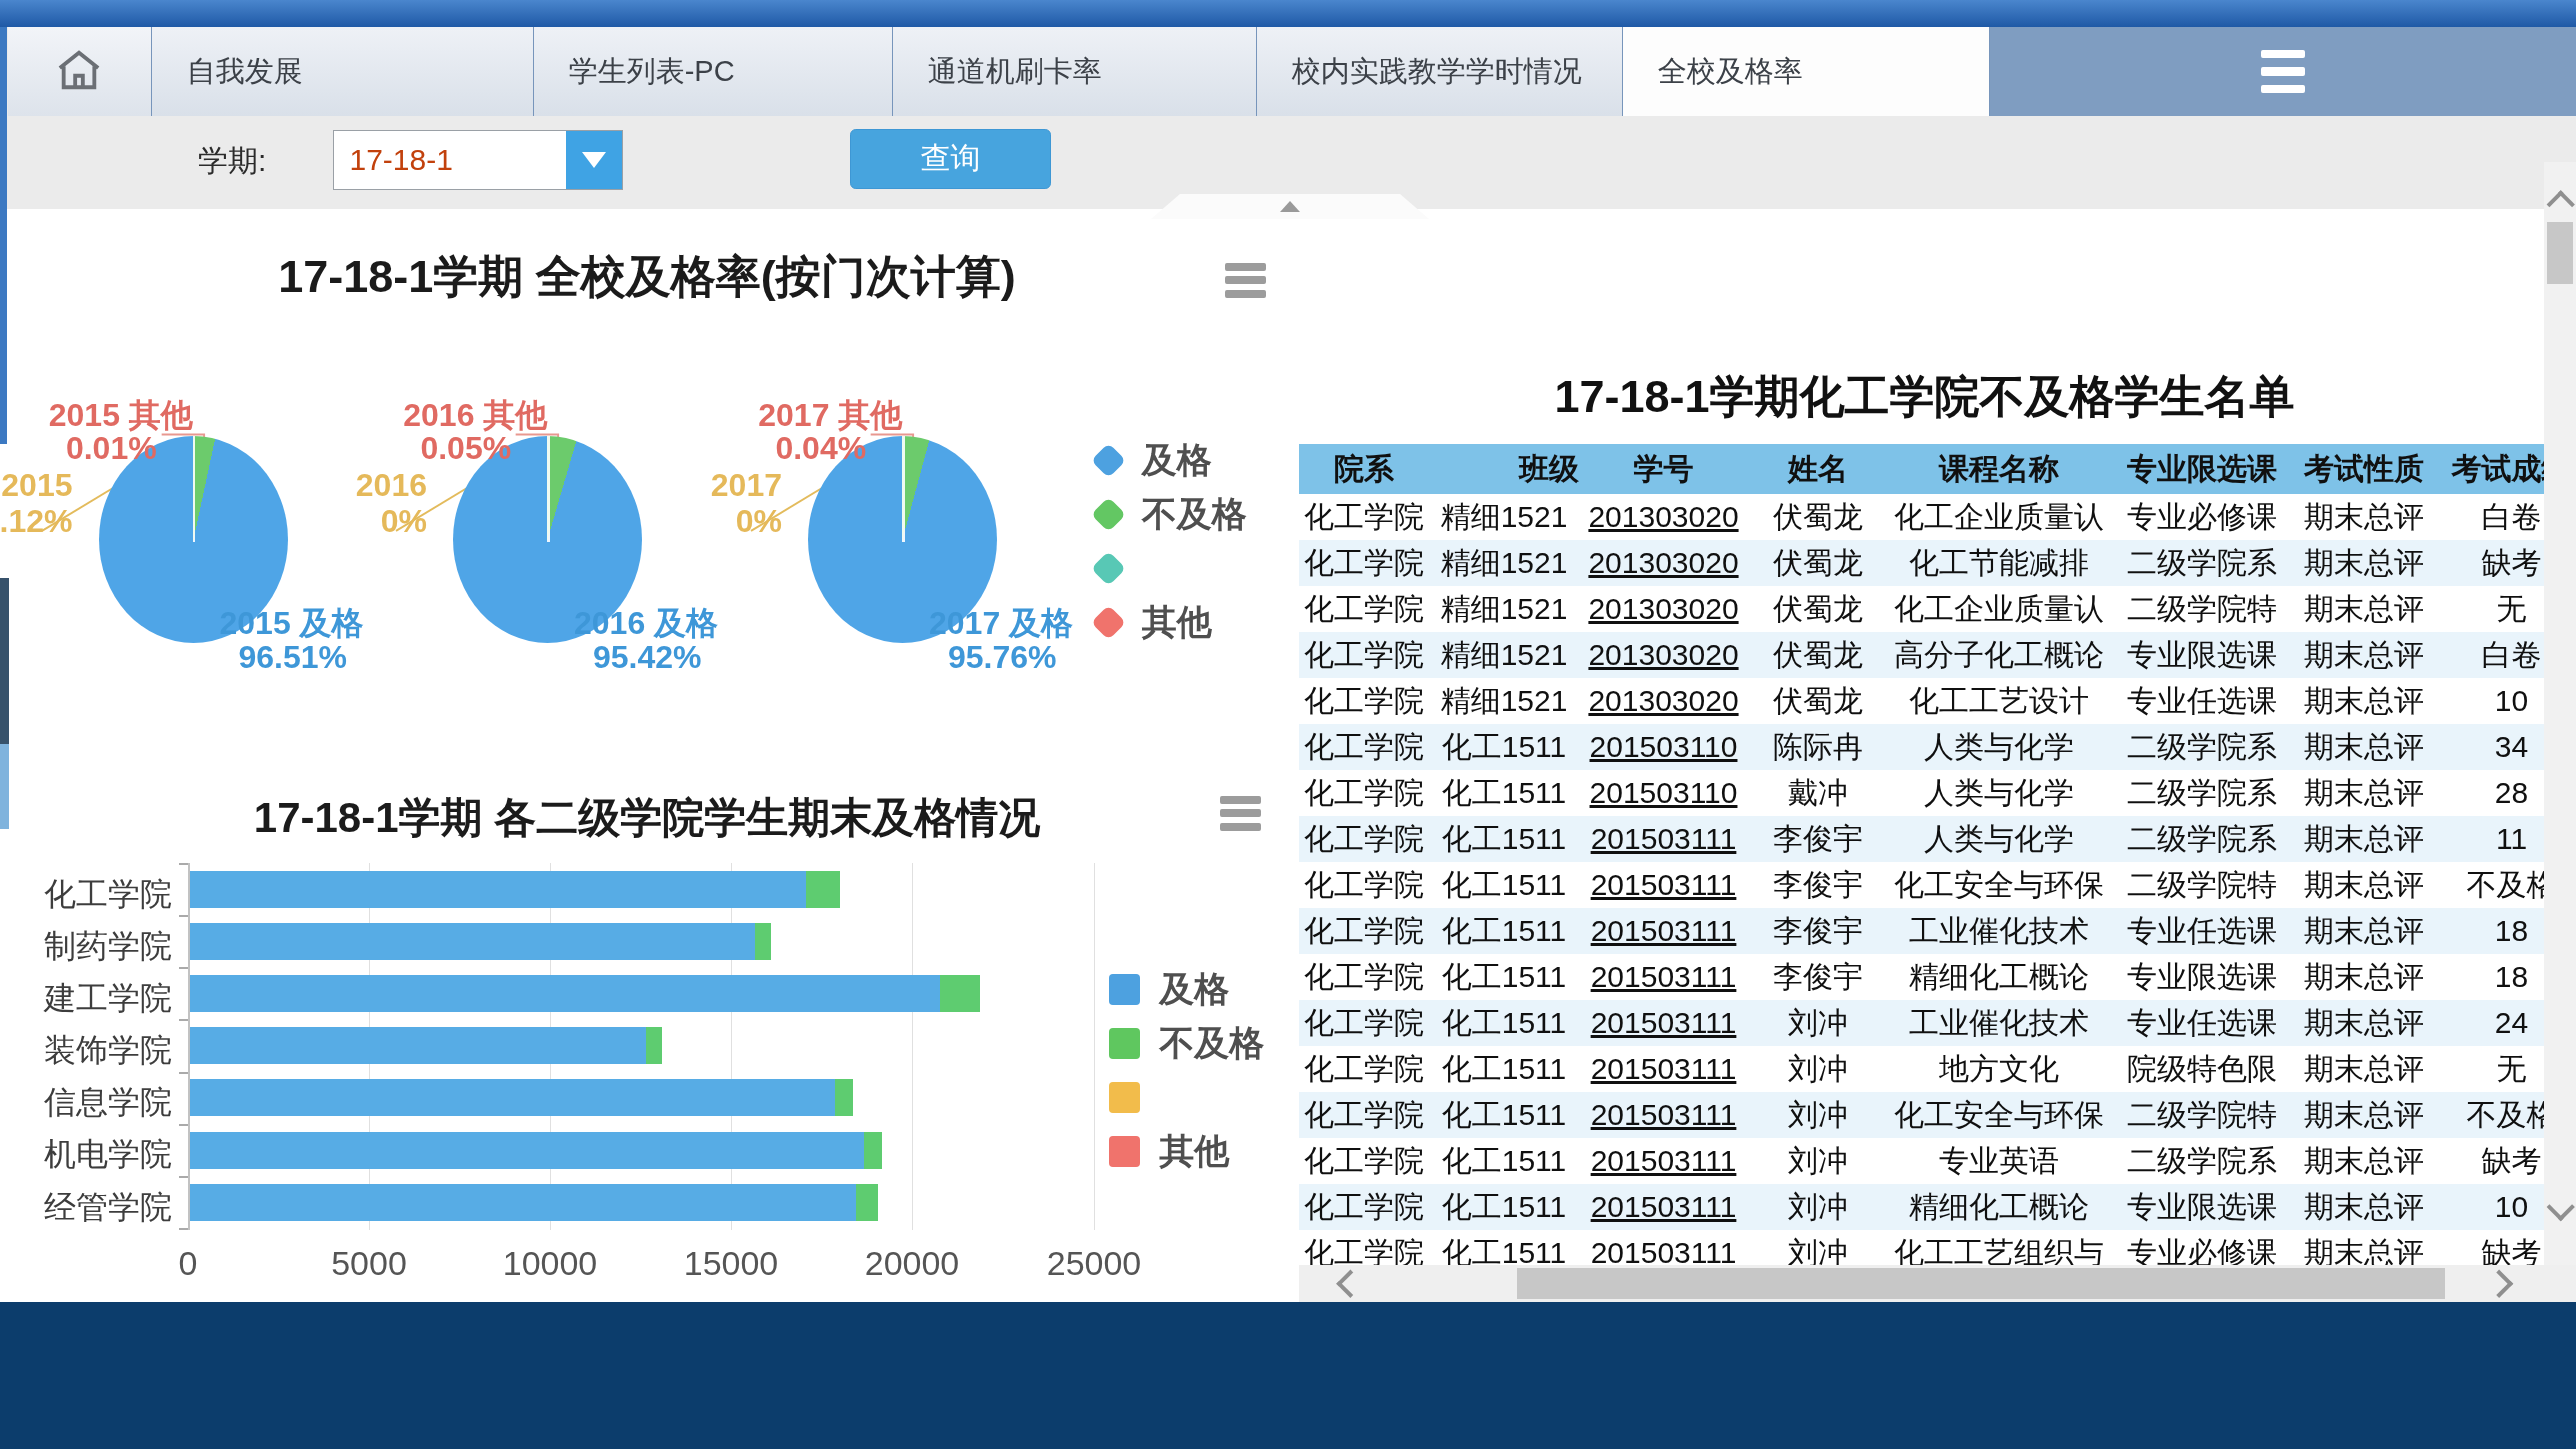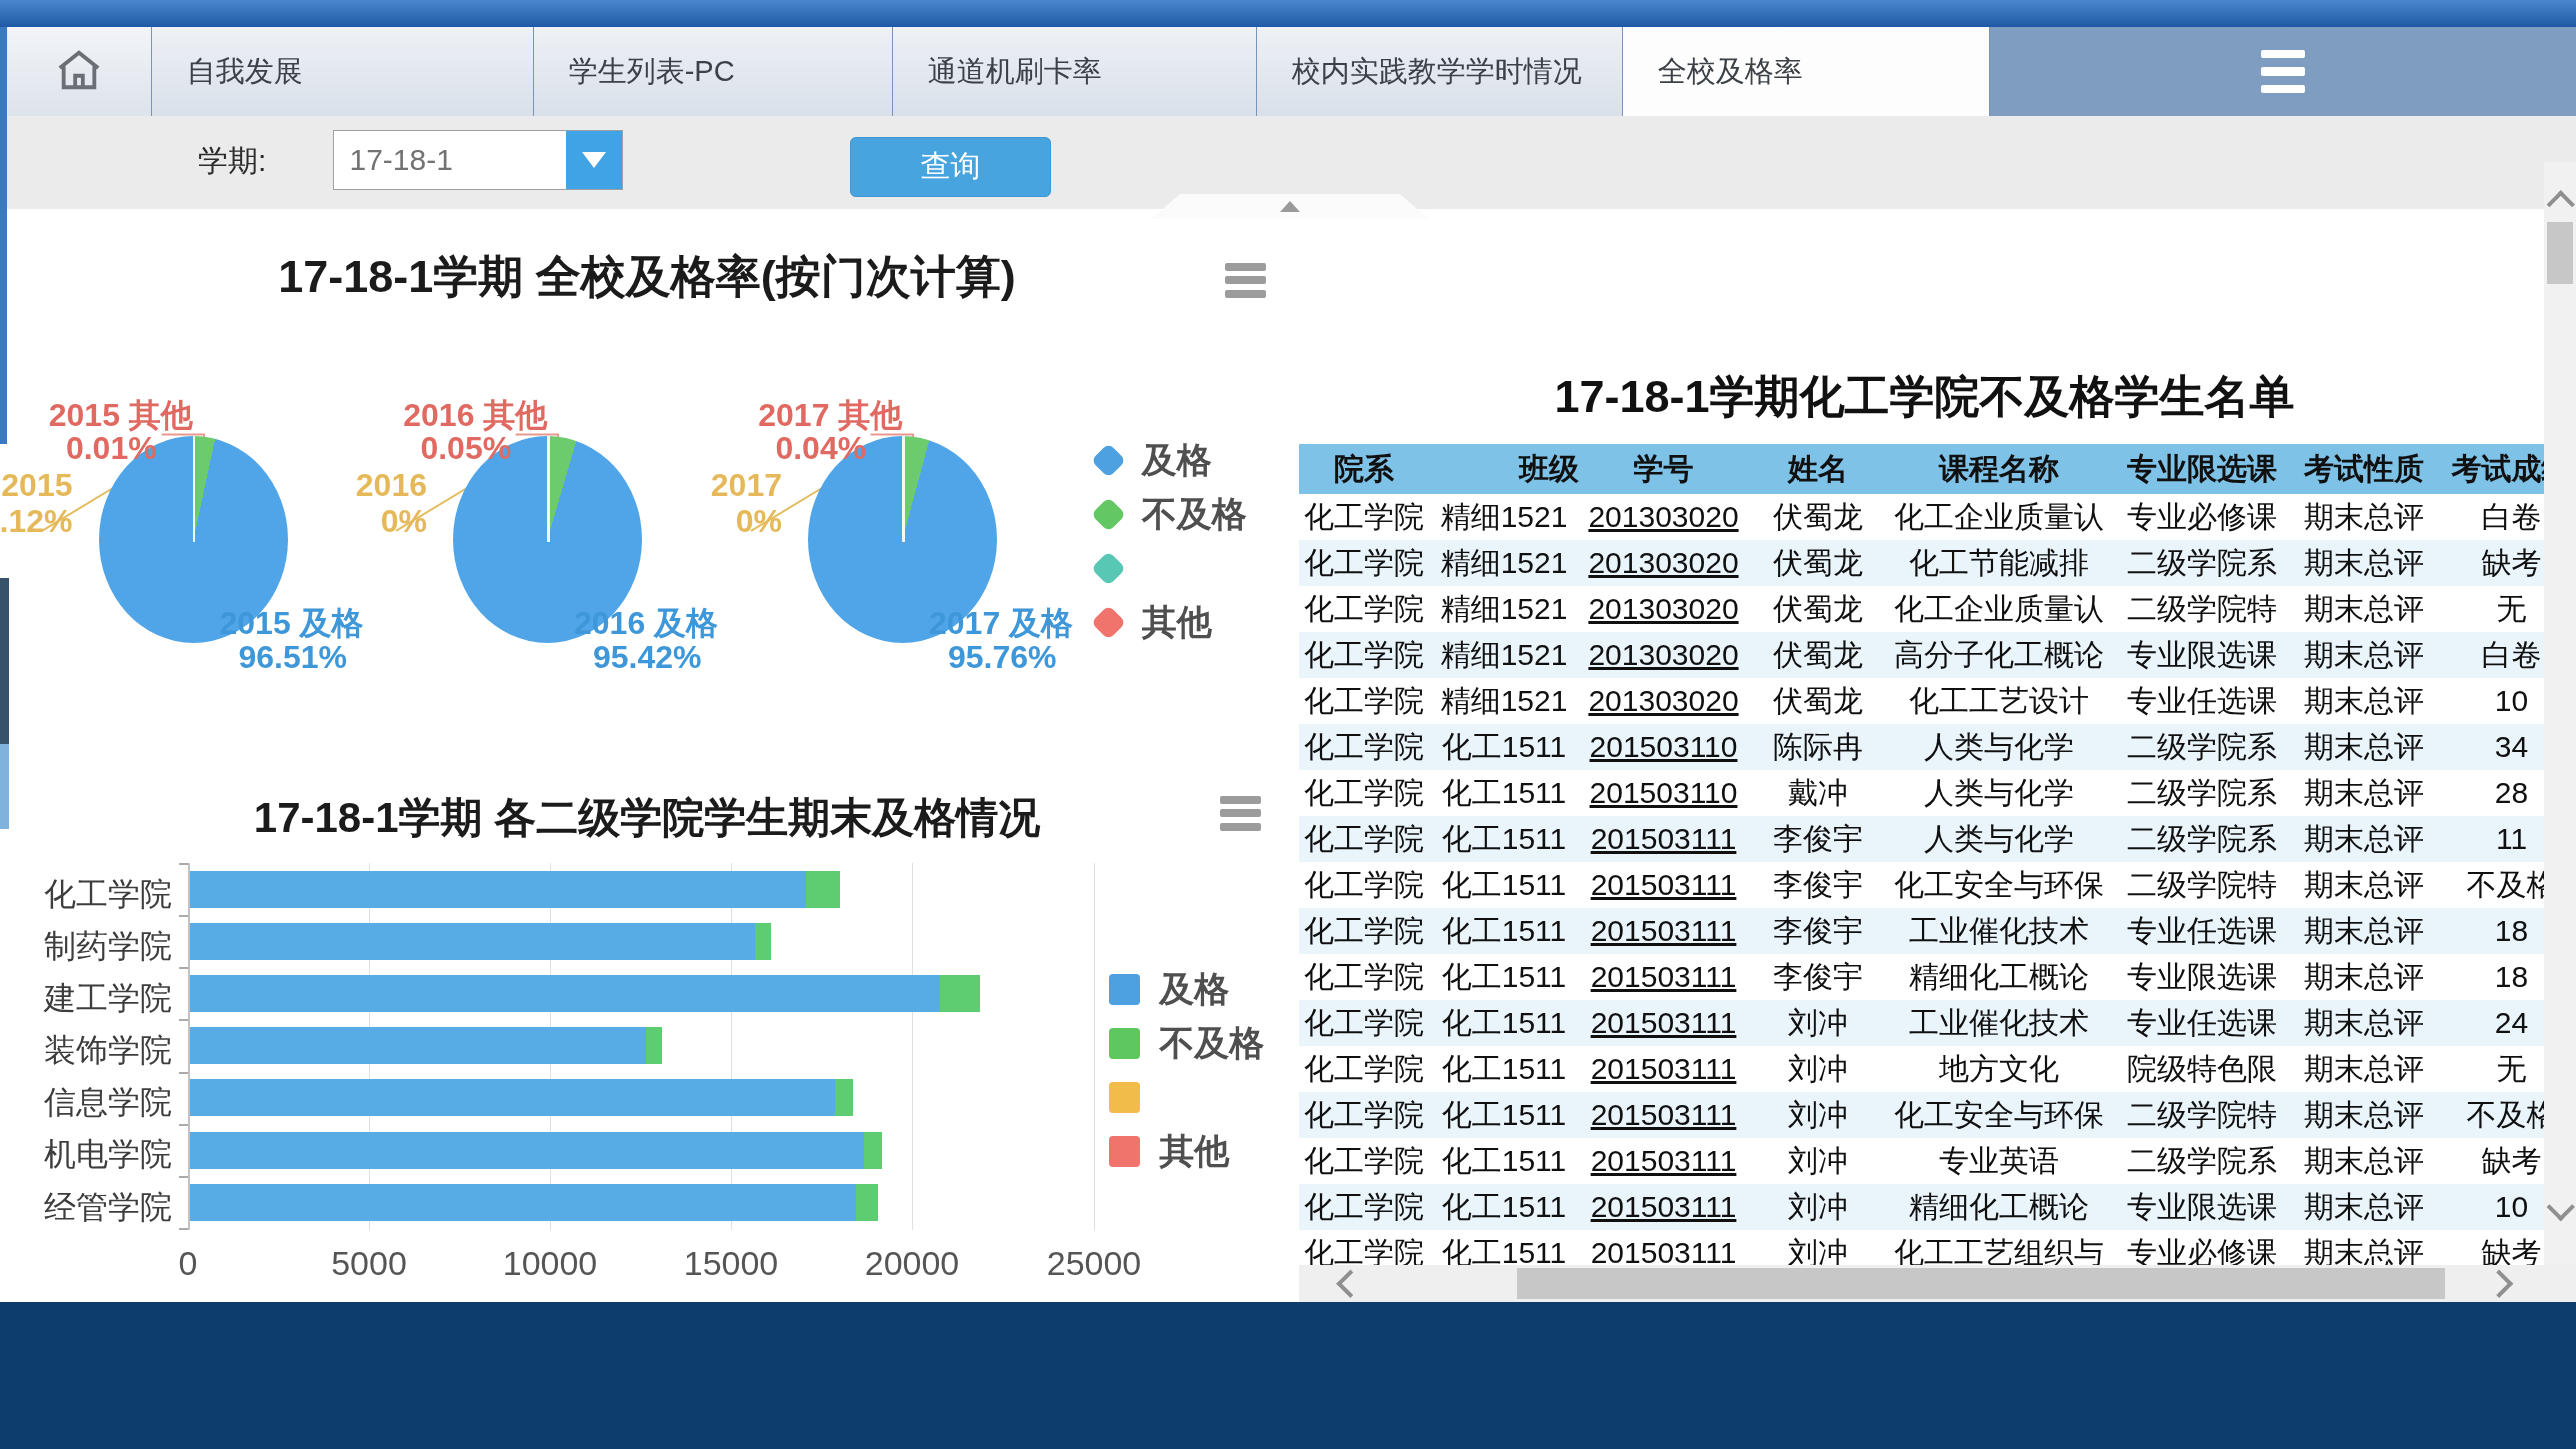--- a/index.html
+++ b/index.html
@@ -21,27 +21,27 @@
     font-size:29px;color:#3c4148;position:relative;}
   .tab.active{background:#fdfdfd;}
   .tab-menu{flex:1;background:#7f9dc1;display:flex;align-items:center;justify-content:center;}
   .hamb{display:flex;flex-direction:column;gap:8.7px;}
   .hamb i{display:block;width:44px;height:8.7px;background:#ffffff;border-radius:1.9px;}
   
   .filterbar{position:absolute;left:0;top:116px;width:2576px;height:93px;background:#ebebeb;}
   .sem-label{position:absolute;left:198px;top:25px;font-size:30px;color:#2b2b2b;}
   .sem-select{position:absolute;left:333px;top:13.5px;width:290px;height:60px;background:#ffffff;
     border:1.9px solid #9aa0a6;box-sizing:border-box;display:flex;align-items:center;}
-  .sem-value{flex:1;padding-left:15.5px;font-size:30px;color:#737373;}
+  .sem-value{flex:1;padding-left:15.5px;font-size:30px;color:#c2410c;}
   .sem-arrow{width:56px;height:100%;background:#3fa3e4;display:flex;align-items:center;justify-content:center;}
   .sem-arrow span{width:0;height:0;border-left:12.6px solid transparent;border-right:12.6px solid transparent;
     border-top:16.4px solid #ffffff;}
   .query-btn{position:absolute;left:850px;top:12.6px;width:199px;height:58px;background:#47a4de;
     border:1px solid #3e97d4;border-radius:5.8px;color:#ffffff;font-size:30px;
-    display:flex;align-items:center;justify-content:center;margin-top:8px;}
+    display:flex;align-items:center;justify-content:center;}
   .collapse-handle{position:absolute;left:1151px;top:78px;width:278px;height:25px;background:#fbfbfb;
     clip-path:polygon(0 100%,29px 0,249px 0,100% 100%);display:flex;align-items:center;justify-content:center;}
   .collapse-handle b{width:0;height:0;border-left:10.6px solid transparent;border-right:10.6px solid transparent;
     border-bottom:11.6px solid #9a9a9a;}
   
   .chart-title{position:absolute;font-weight:700;color:#1b1b1b;white-space:nowrap;}
   #pieTitle{left:0;top:247px;width:1294px;text-align:center;font-size:45px;}
   #barTitle{left:0;top:790px;width:1294px;text-align:center;font-size:42px;}
   .toolbox{position:absolute;display:flex;flex-direction:column;gap:5.8px;}
   .toolbox i{display:block;width:41px;height:7.7px;background:#9c9c9c;border-radius:1.9px;}

